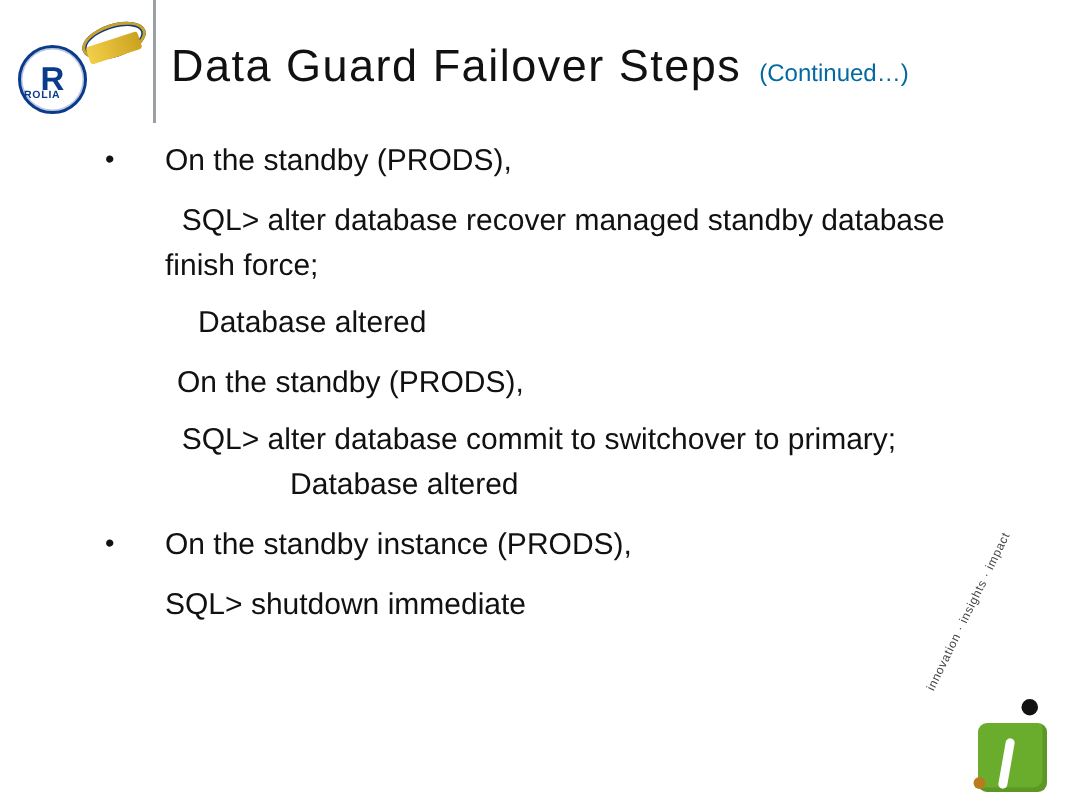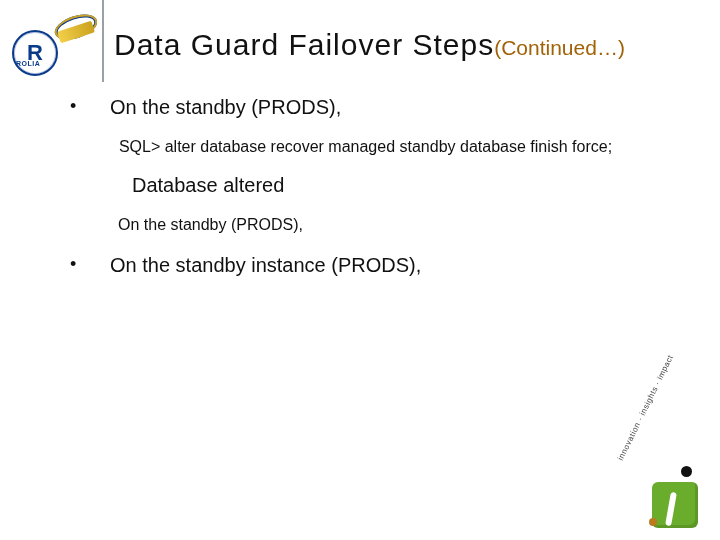--- a/index.html
+++ b/index.html
@@ -12,30 +12,30 @@
   .ring1::after { content:""; position:absolute; top:-3px; left:-3px; right:-3px; bottom:-3px; border:2px solid #c9a227; border-radius:50%; }
   .sat { position:absolute; top:18px; left:50px; width:36px; height:12px; background:linear-gradient(90deg,#f3cf49,#caa21f); transform:rotate(-18deg); border-radius:2px; }
   .rolia-badge { position:absolute; top:22px; left:4px; width:46px; height:46px; background:#ffffff; border:2px solid #0a3a8a; border-radius:50%; display:flex; align-items:center; justify-content:center; box-shadow:0 0 0 1px #b7c4e2 inset; }
   .rolia-R { font-weight:bold; font-size:22px; color:#0a3a8a; line-height:1; }
   .rolia-word { position:absolute; top:52px; left:8px; font-size:7px; letter-spacing:0.5px; color:#0a3a8a; font-weight:bold; }
 
   
   .vline { position:absolute; top:0; left:102px; width:2px; height:82px; background:#9aa0a6; }
 
   
-  .title-wrap { position:absolute; top:28px; left:114px; right:36px; display:flex; align-items:baseline; }
+  .title-wrap { position:absolute; top:28px; left:114px; right:36px; display:flex; align-items:baseline; gap:12px; }
   .title { font-size:30px; color:#111; letter-spacing:1px; font-family:"Verdana","Tahoma",sans-serif; }
-  .subtitle { font-size:21px; color:#a16207; white-space:nowrap; }
+  .subtitle { font-size:16px; color:#0369a1; white-space:nowrap; }
 
   
   .body { position:absolute; top:92px; left:70px; right:40px; color:#111; }
   .row { display:flex; margin-bottom:10px; }
   .bullet-col { width:40px; flex:0 0 40px; font-size:18px; line-height:28px; }
   .content-col { flex:1; font-size:20px; line-height:30px; }
-  .sub { margin-left:40px; font-size:16px; line-height:30px; margin-bottom:8px; }
+  .sub { margin-left:40px; font-size:20px; line-height:30px; margin-bottom:8px; }
   .sub .lead { display:inline; }
   .indent-line { margin-left:62px; font-size:20px; line-height:30px; margin-bottom:10px; }
   .sm-gap { height:2px; }
 
   
   .insight-logo { position:absolute; bottom:12px; right:22px; width:64px; height:64px; }
   .il-square { position:absolute; right:0; bottom:0; width:46px; height:46px; background:#6aad2d; border-radius:6px; box-shadow:inset -3px -3px 0 rgba(0,0,0,.12); }
   .il-dot1 { position:absolute; left:15px; bottom:2px; width:8px; height:8px; background:#b97b1e; border-radius:50%; }
   .il-dot2 { position:absolute; right:6px; top:2px; width:11px; height:11px; background:#111; border-radius:50%; }
   .il-stripe { position:absolute; left:16px; top:10px; width:6px; height:34px; background:#fff; border-radius:3px; transform:rotate(10deg); }
@@ -66,27 +66,33 @@
 
     <div class="row">
       <div class="bullet-col">•</div>
       <div class="content-col">On the standby (PRODS),</div>
     </div>
     <div class="sub">
       &nbsp;&nbsp;<span class="lead">SQL&gt;</span><span> alter database recover managed standby database finish force;</span>
     </div>
     <div class="indent-line">Database altered</div>
     <div class="sub" style="margin-left:48px;">On the standby (PRODS),</div>
+    <div class="sub">
+      &nbsp;&nbsp;<span class="lead">SQL&gt;</span><span> alter database commit to switchover to primary;</span>
+      &nbsp;&nbsp;&nbsp;&nbsp;&nbsp;&nbsp;&nbsp;&nbsp;&nbsp;&nbsp;&nbsp;&nbsp;&nbsp;&nbsp;
+      <span>Database altered</span>
+    </div>
 
     <div class="sm-gap"></div>
 
     <div class="row">
       <div class="bullet-col">•</div>
       <div class="content-col">On the standby instance (PRODS),</div>
     </div>
+    <div class="sub">SQL&gt; shutdown immediate</div>
 
   </div>
 
   <div class="insight-logo">
     <div class="il-arc-text">innovation · insights · impact</div>
     <div class="il-square">
       <div class="il-stripe"></div>
     </div>
     <div class="il-dot1"></div>
     <div class="il-dot2"></div>

